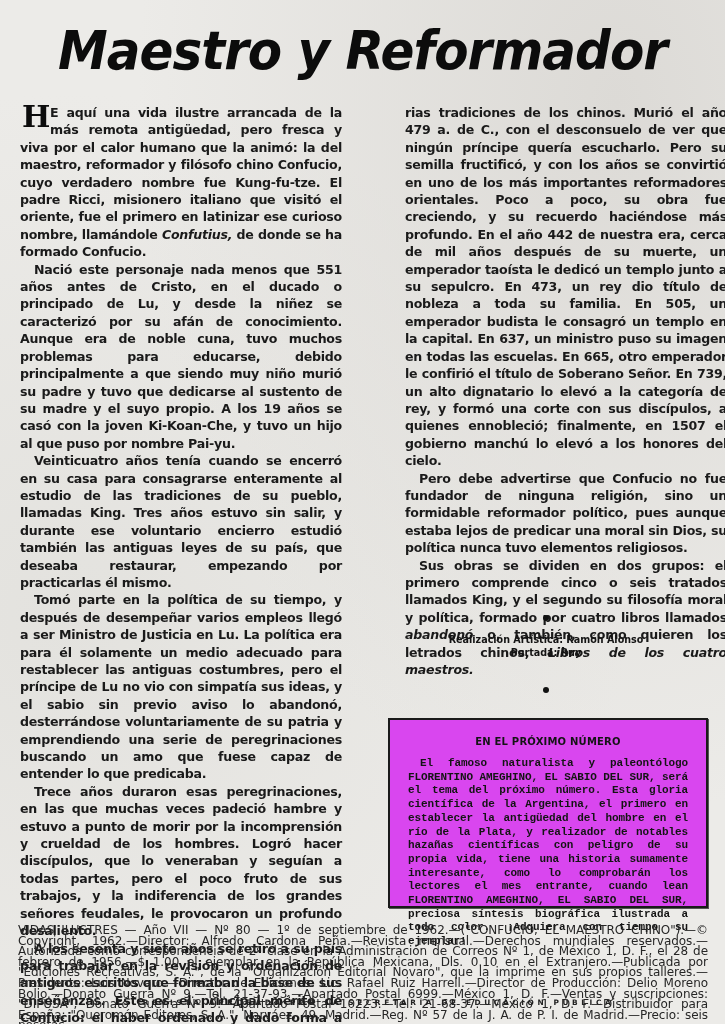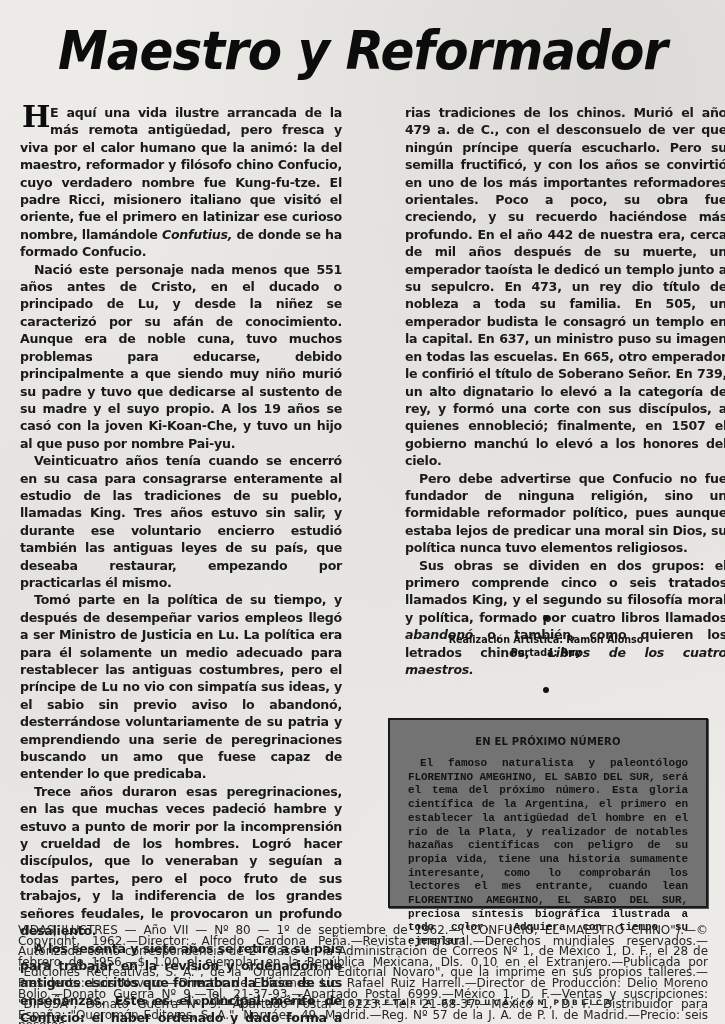--- a/index.html
+++ b/index.html
@@ -36,21 +36,21 @@
   .credits {
     position: absolute; left: 385px; width: 322px; top: 610px; text-align: center;
     font-size: 9.6px; line-height: 12.8px; font-weight: bold;
   }
   .bullet { display: block; width: 6px; height: 6px; background: #111; border-radius: 50%; margin: 0 auto; }
   .credits .b1 { position: absolute; left: 158px; top: 5px; }
   .credits .lines { position: absolute; left: 0; width: 322px; top: 24px; }
   .credits .b2 { position: absolute; left: 158px; top: 77px; }
   .next-box {
     position: absolute; left: 388px; top: 718px; width: 320px; height: 190px;
-    border: 2px solid #1a1a1a; box-shadow: 1px 1px 0 #555; background: #737373;
+    border: 2px solid #1a1a1a; box-shadow: 1px 1px 0 #555; background: #d946ef;
     box-sizing: border-box; padding: 16px 18px 8px 18px;
   }
   .next-box .heading { text-align: center; font-weight: bold; font-size: 10px; letter-spacing: 0.2px; margin-bottom: 10px; }
   .next-box .body { font-size: 11px; line-height: 13.7px; font-weight: bold; text-align: justify; text-indent: 12px; letter-spacing: -0.1px; font-family: Liberation Mono, monospace; }
   .imprint {
     position: absolute; left: 18px; top: 925px; width: 690px;
     font-size: 12px; line-height: 10.6px; text-align: justify; color: #262626;
     letter-spacing: -0.05px;
   }
   .approval {

